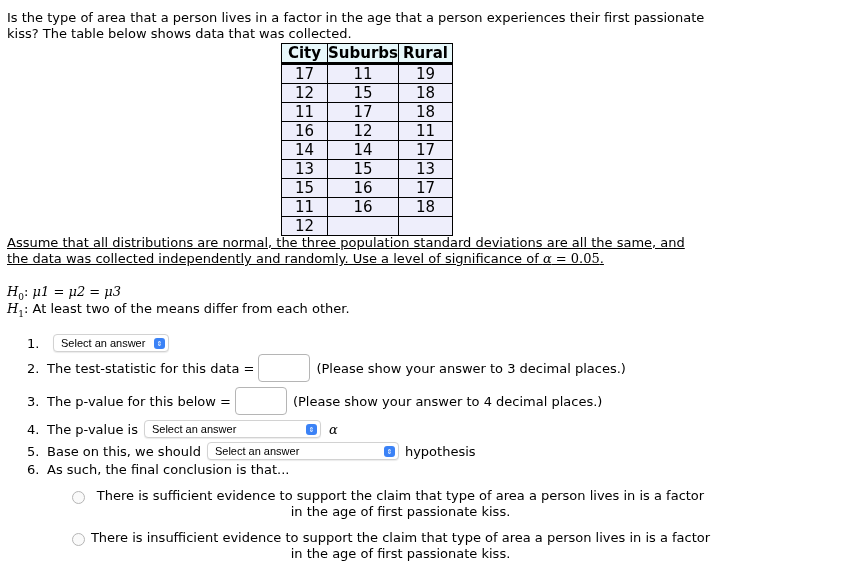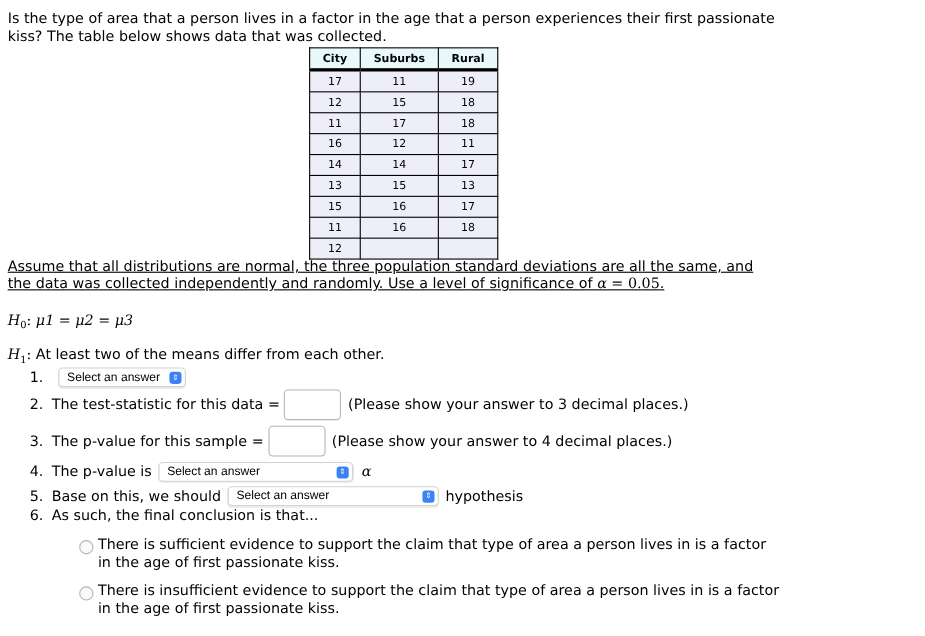--- a/index.html
+++ b/index.html
@@ -3,21 +3,21 @@
 <meta charset="utf-8">
 <style>
   html, body { margin: 0; padding: 0; background: #ffffff; }
   body {
     width: 841px; height: 578px; position: relative; overflow: hidden;
     font-family: "DejaVu Sans", sans-serif; font-size: 13px; color: #000;
   }
   .intro { position: absolute; left: 7px; top: 10px; width: 700px; line-height: 16px; }
   .data-table {
     position: absolute; left: 281px; top: 43px;
-    border-collapse: collapse; font-size: 10px;
+    border-collapse: collapse; font-size: 15px;
   }
   .data-table th, .data-table td {
     border: 1px solid #000; text-align: center; padding: 0; height: 18px;
   }
   .data-table th { background: #e8f8fb; font-weight: bold; height: 18px; border-bottom: 3px solid #000; }
   .data-table td { background: #eeeefb; }
   .data-table .c1 { width: 45px; }
   .data-table .c2 { width: 70px; margin-left: 32px; }
   .data-table .c3 { width: 53px; }
   .assume { position: absolute; left: 7px; top: 235px; width: 700px; line-height: 16px; text-decoration: underline; }
@@ -34,21 +34,21 @@
     margin-left: 6px; box-shadow: 0 1px 1px rgba(0,0,0,0.08);
   }
   .sel-arrow {
     width: 11px; height: 11px; border-radius: 3px; background: #3b82f6; color: #fff;
     font-size: 7px; line-height: 11px; text-align: center; margin-left: 6px;
   }
   .text-input {
     width: 52px; height: 28px; border: 1px solid #b5b5b5; border-radius: 4px;
     background: #fff; margin: 0 6px 0 4px; box-sizing: border-box;
   }
-  .radio-row { position: absolute; left: 72px; width: 640px; display: flex; line-height: 16px; }
+  .radio-row { position: absolute; left: 72px; width: 640px; display: flex; line-height: 16px; text-align: center; }
   .radio {
     width: 11px; height: 11px; border: 1px solid #b5b5b5; border-radius: 50%;
     background: #fafafa; margin-top: 3px; margin-right: 4px; flex: none;
   }
 </style>
 </head>
 <body>
 
 <div class="intro">Is the type of area that a person lives in a factor in the age that a person experiences their first passionate kiss? The table below shows data that was collected.</div>
 
@@ -109,42 +109,42 @@
   </tbody>
 </table>
 
 <div class="assume">
   <span>Assume that all distributions are normal, the three population standard deviations are all the same, and the data was collected independently and randomly. Use a level of significance of </span><span class="math">α</span><span class="mathn"> = 0.05</span><span>.</span>
 </div>
 
 <div class="hyp" style="top:284px;">
   <span class="math"><span>H</span><sub>0</sub></span><span class="mathn">: </span><span class="math">μ1 = μ2 = μ3</span>
 </div>
-<div class="hyp" style="top:315px;">
+<div class="hyp" style="top:301px;">
   <span class="math"><span>H</span><sub>1</sub></span><span class="mathn">: </span><span>At least two of the means differ from each other.</span>
 </div>
 
 <div class="q" style="top:334px;">
   <span class="num">1.</span>
   <span class="select" style="width:104px;">
     <span>Select an answer</span>
     <span class="sel-arrow">⇕</span>
   </span>
 </div>
 
 <div class="q" style="top:354px;">
   <span class="num">2.</span>
   <span>The test-statistic for this data =</span>
   <input class="text-input" type="text" value="" style="">
   <span>(Please show your answer to 3 decimal places.)</span>
 </div>
 
 <div class="q" style="top:387px;">
   <span class="num">3.</span>
-  <span>The p-value for this sample =</span>
+  <span>The p-value for this below =</span>
   <input class="text-input" type="text" value="" style="">
   <span>(Please show your answer to 4 decimal places.)</span>
 </div>
 
 <div class="q" style="top:420px;">
   <span class="num">4.</span>
   <span>The p-value is</span>
   <span class="select" style="width:165px;">
     <span>Select an answer</span>
     <span class="sel-arrow">⇕</span>

